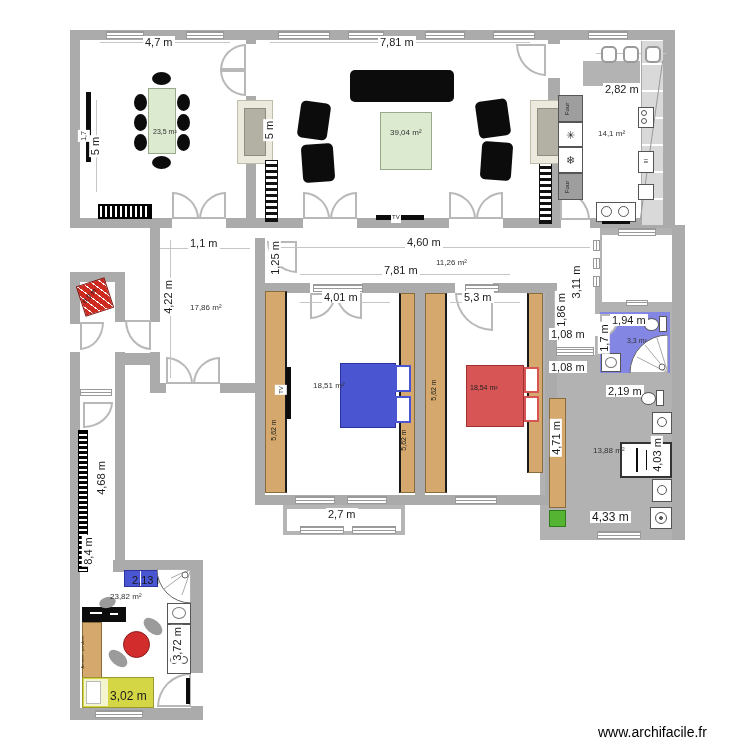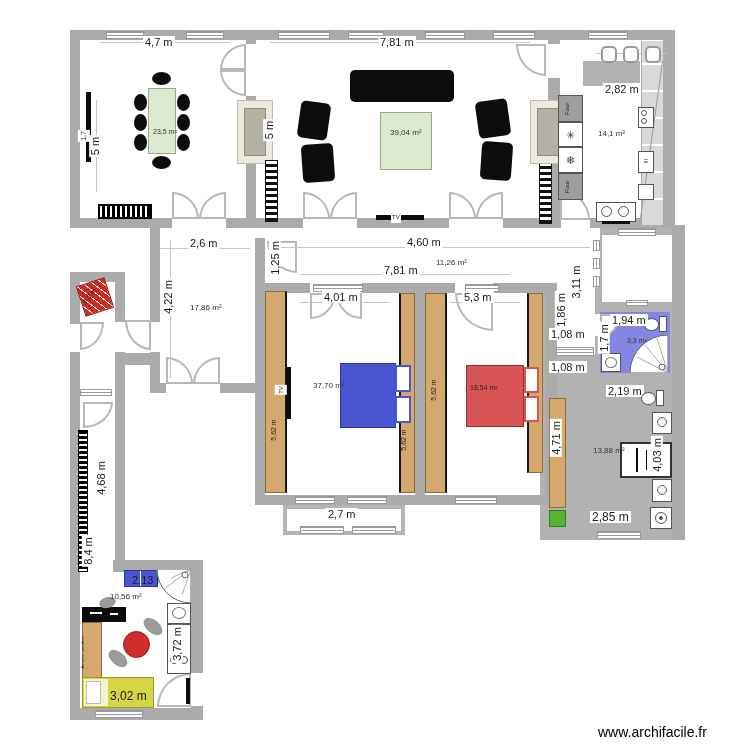--- a/index.html
+++ b/index.html
@@ -190,21 +190,21 @@
   <div class="circ" style="left:641px;top:118px;width:6px;height:6px;"></div>
   <div class="fixt" style="left:638px;top:151px;width:16px;height:22px;text-align:center;line-height:20px;font-size:8px;color:#333;">≡</div>
   <div class="fixt" style="left:638px;top:184px;width:16px;height:16px;"></div>
   <div class="fixt" style="left:596px;top:202px;width:40px;height:20px;"></div>
   <div class="circ" style="left:601px;top:206px;width:11px;height:11px;"></div>
   <div class="circ" style="left:618px;top:206px;width:11px;height:11px;"></div>
   <div class="blk" style="left:602px;top:221px;width:28px;height:3px;"></div>
   <div class="area" style="left:598px;top:129px;">14,1 m²</div>
   <div class="lbl" style="left:603px;top:43px;margin-top:40px;">2,82 m</div>
 
-  <div class="lbl" style="left:188px;top:237px;">2,6 m</div>
+  <div class="lbl" style="left:188px;top:237px;">1,1 m</div>
   <div class="lbl v" style="left:149px;top:291px;">4,22 m</div>
   <div class="area" style="left:190px;top:303px;">17,86 m²</div>
   <div class="lbl" style="left:405px;top:236px;">4,60 m</div>
   <div class="lbl" style="left:382px;top:264px;">7,81 m</div>
   <div class="area" style="left:436px;top:258px;">11,26 m²</div>
   <div class="lbl v" style="left:256px;top:252px;">1,25 m</div>
 
   <div class="abs" style="left:80px;top:281px;width:30px;height:32px;background:repeating-linear-gradient(55deg,#cd2a20 0 5px,#fff 5px 6px);border:1px solid #801512;transform:rotate(-18deg);"></div>
   <div class="lbl sm" style="left:80px;top:290px;background:transparent;transform:rotate(-50deg);">0,9 m</div>
   <div class="abs" style="left:78px;top:430px;width:10px;height:142px;border:1px solid #000;background:repeating-linear-gradient(0deg,#fff 0 2px,#000 2px 5px);"></div>
@@ -213,21 +213,21 @@
 
   <div class="tan" style="left:265px;top:291px;width:22px;height:202px;border-right:2px solid #1a1a1a;"></div>
   <div class="tan" style="left:399px;top:293px;width:16px;height:200px;border-left:2px solid #1a1a1a;"></div>
   <div class="lbl v sm" style="left:262px;top:424px;background:transparent;">5,62 m</div>
   <div class="lbl v sm" style="left:392px;top:434px;background:transparent;">5,62 m</div>
   <div class="abs" style="left:340px;top:363px;width:56px;height:65px;background:#4a55d2;border:1px solid #2c339e;"></div>
   <div class="abs" style="left:395px;top:365px;width:16px;height:27px;background:#fff;border:2px solid #4a55d2;"></div>
   <div class="abs" style="left:395px;top:396px;width:16px;height:27px;background:#fff;border:2px solid #4a55d2;"></div>
   <div class="blk" style="left:286px;top:367px;width:5px;height:52px;"></div>
   <div class="lbl v sm" style="left:276px;top:384px;font-size:6px;">TV</div>
-  <div class="area" style="left:313px;top:381px;">37,70 m²</div>
+  <div class="area" style="left:313px;top:381px;">18,51 m²</div>
   <div class="lbl" style="left:322px;top:291px;">4,01 m</div>
 
   <div class="abs" style="left:283px;top:505px;width:122px;height:30px;border:4px solid #b5b5b5;background:#fff;"></div>
   <div class="win" style="left:300px;top:526px;width:44px;height:8px;"></div>
   <div class="win" style="left:352px;top:526px;width:44px;height:8px;"></div>
   <div class="lbl" style="left:326px;top:508px;">2,7 m</div>
 
   <div class="tan" style="left:425px;top:293px;width:22px;height:200px;border-right:2px solid #1a1a1a;"></div>
   <div class="tan" style="left:527px;top:293px;width:16px;height:180px;border-left:2px solid #1a1a1a;"></div>
   <div class="lbl v sm" style="left:422px;top:384px;background:transparent;">5,62 m</div>
@@ -268,21 +268,21 @@
   <div class="blk" style="left:646px;top:450px;width:1px;height:20px;"></div>
   <div class="fixt" style="left:652px;top:412px;width:20px;height:22px;"></div>
   <div class="circ" style="left:657px;top:417px;width:10px;height:10px;"></div>
   <div class="fixt" style="left:652px;top:479px;width:20px;height:23px;"></div>
   <div class="circ" style="left:657px;top:485px;width:10px;height:10px;"></div>
   <div class="fixt" style="left:650px;top:507px;width:22px;height:22px;"></div>
   <div class="circ" style="left:655px;top:512px;width:12px;height:12px;"></div>
   <div class="circ" style="left:659px;top:516px;width:4px;height:4px;background:#555;"></div>
   <div class="area" style="left:593px;top:446px;">13,88 m²</div>
   <div class="lbl v" style="left:638px;top:449px;">4,03 m</div>
-  <div class="lbl big" style="left:590px;top:511px;">2,85 m</div>
+  <div class="lbl big" style="left:590px;top:511px;">4,33 m</div>
 
   <div class="abs" style="left:124px;top:570px;width:34px;height:17px;background:#4a55d2;border:1px solid #2c339e;"></div>
   <div class="abs" style="left:140px;top:571px;width:1px;height:15px;background:#fff;"></div>
   <div class="lbl" style="left:130px;top:574px;background:transparent;">2,13 m</div>
   <svg class="abs" style="left:157px;top:569px;" width="34" height="34" viewBox="0 0 34 34">
     <path d="M34 0 L0 0 A34 34 0 0 0 34 34 Z" fill="#fff" stroke="#666"></path>
     <path d="M34 0 L7 20 M34 0 L14 9 M34 0 L25 26" stroke="#aaa" fill="none"></path>
     <circle cx="28" cy="6" r="3" fill="#fff" stroke="#666"></circle>
   </svg>
   <div class="fixt" style="left:167px;top:603px;width:24px;height:21px;"></div>
@@ -297,18 +297,18 @@
   <div class="gchair" style="left:99px;top:597px;width:17px;height:11px;transform:rotate(-15deg);"></div>
   <div class="tan" style="left:82px;top:622px;width:20px;height:56px;"></div>
   <div class="lbl v" style="left:64px;top:646px;font-size:4px;background:transparent;color:#3a2c14;">Armoire - penderie</div>
   <div class="abs" style="left:123px;top:631px;width:27px;height:27px;background:#d22c2c;border:1px solid #8c1d1d;border-radius:50%;"></div>
   <div class="gchair" style="left:142px;top:620px;width:22px;height:13px;transform:rotate(40deg);"></div>
   <div class="gchair" style="left:107px;top:652px;width:22px;height:13px;transform:rotate(40deg);"></div>
   <div class="abs" style="left:82px;top:677px;width:72px;height:31px;background:#d5d646;border:1px solid #9a9a2e;"></div>
   <div class="abs" style="left:84px;top:679px;width:24px;height:27px;background:#f4f4cf;"></div>
   <div class="abs" style="left:86px;top:681px;width:15px;height:23px;background:#fff;border:1px solid #bbb;"></div>
   <div class="lbl big" style="left:108px;top:690px;background:transparent;">3,02 m</div>
-  <div class="area" style="left:110px;top:592px;">10,56 m²</div>
+  <div class="area" style="left:110px;top:592px;">23,82 m²</div>
   <div class="blk" style="left:186px;top:678px;width:4px;height:26px;"></div>
 
   <div class="wm" style="left:598px;top:724px;">www.archifacile.fr</div>
 
 </div>
 
 </body></html>

